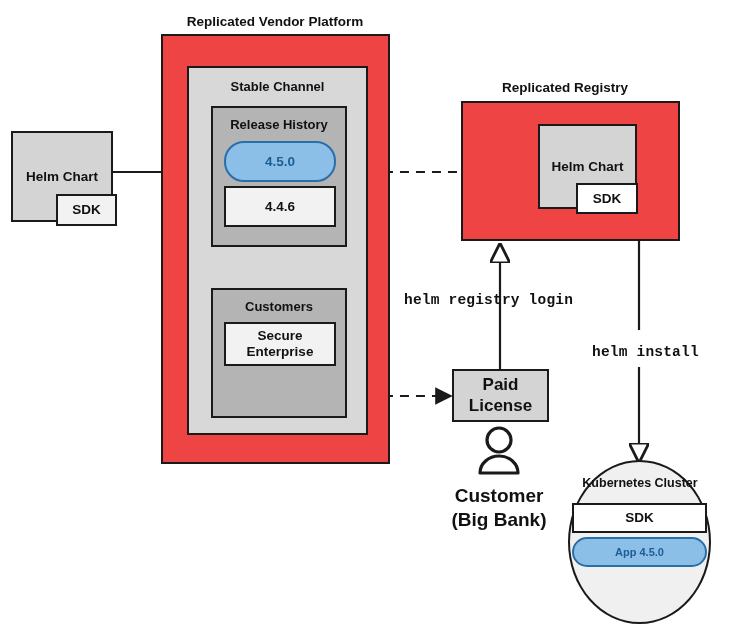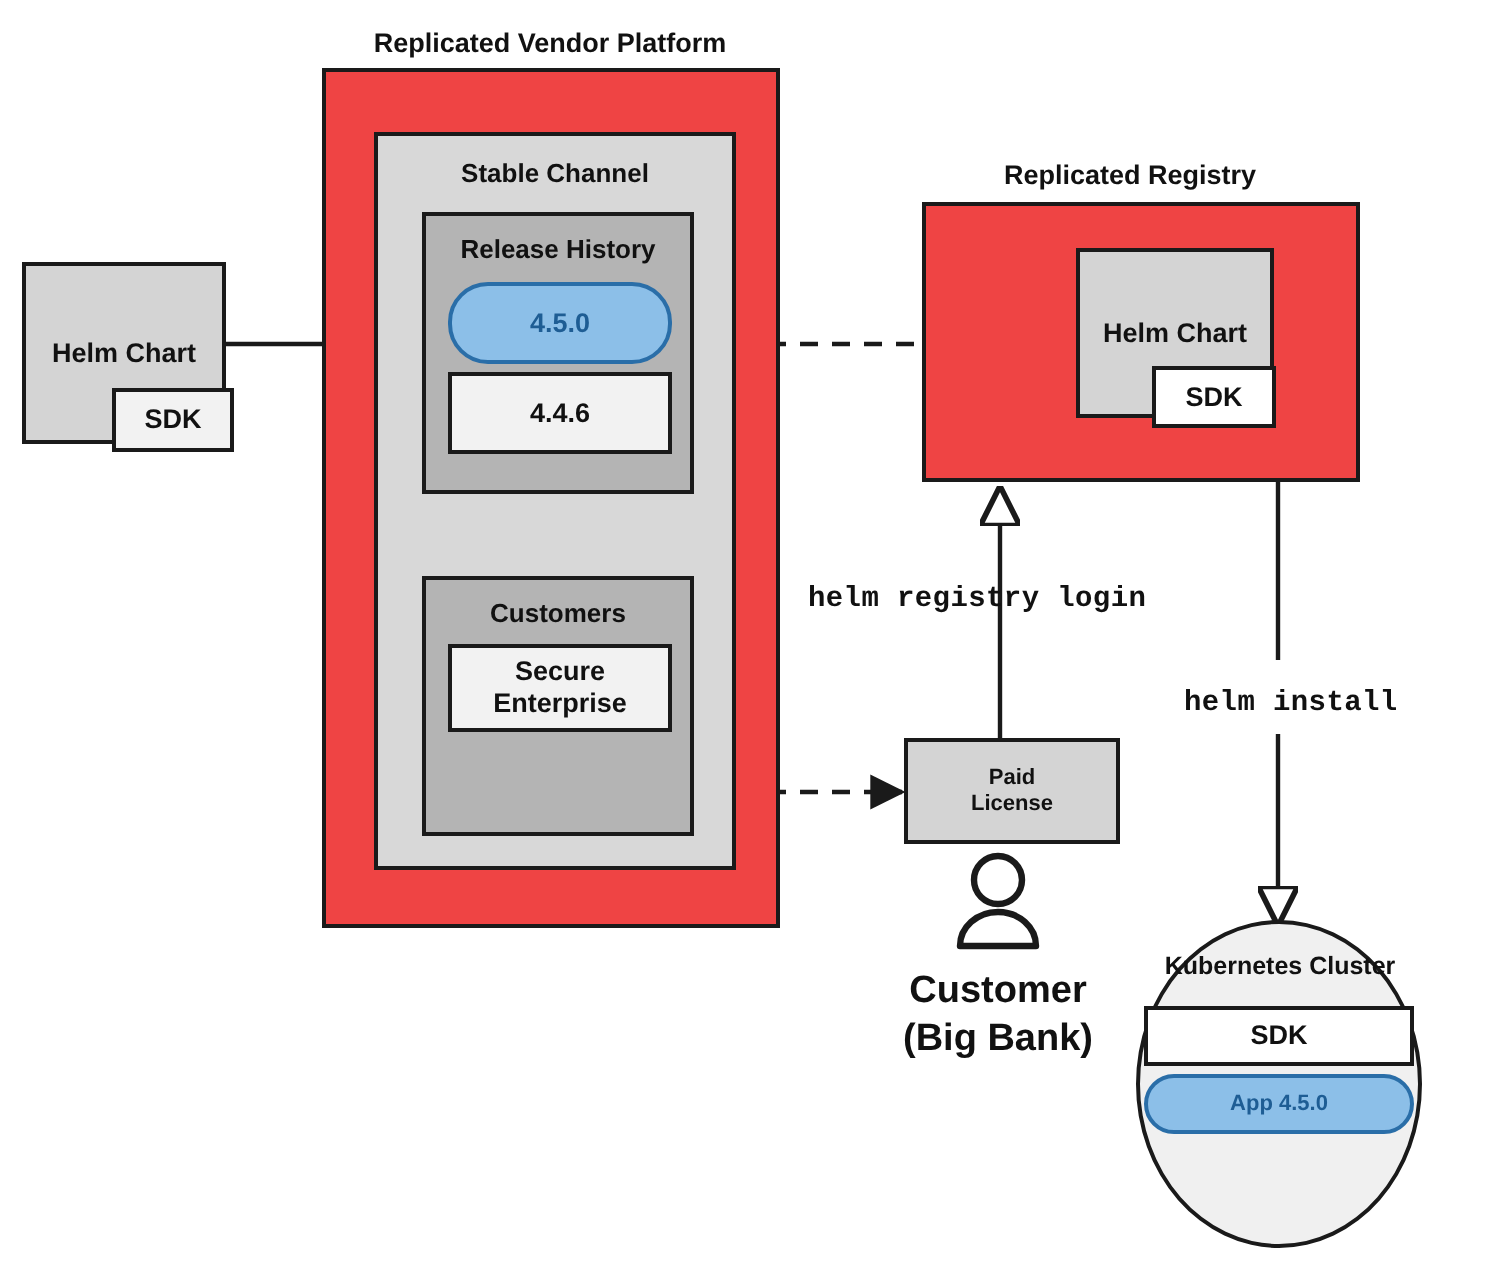--- a/index.html
+++ b/index.html
@@ -163,21 +163,21 @@
 
   <div class="box f-outer" style="left:461px; top:101px; width:219px; height:140px; display:block;"></div>
 
   <div class="box f-gray" style="left:538px; top:124px; width:99px; height:85px; font-size:13.5px;">
     <span>Helm Chart</span>
   </div>
   <div class="box f-white" style="left:576px; top:183px; width:62px; height:31px; font-size:13.5px;">
     <span>SDK</span>
   </div>
 
-  <div class="box f-gray" style="left:452px; top:369px; width:108px; height:53px; font-size:11px; white-space:pre-line;">
+  <div class="box f-gray" style="left:452px; top:369px; width:97px; height:53px; font-size:17px; white-space:pre-line;">
     <span style="white-space:pre-line;">Paid
 License</span>
   </div>
 
   <div class="plain-label" style="left:434px; top:484px; width:130px;">
     <div>Customer</div>
     <div>(Big Bank)</div>
   </div>
 
   <div class="mono" style="left:404px; top:292px;">helm registry login</div>

